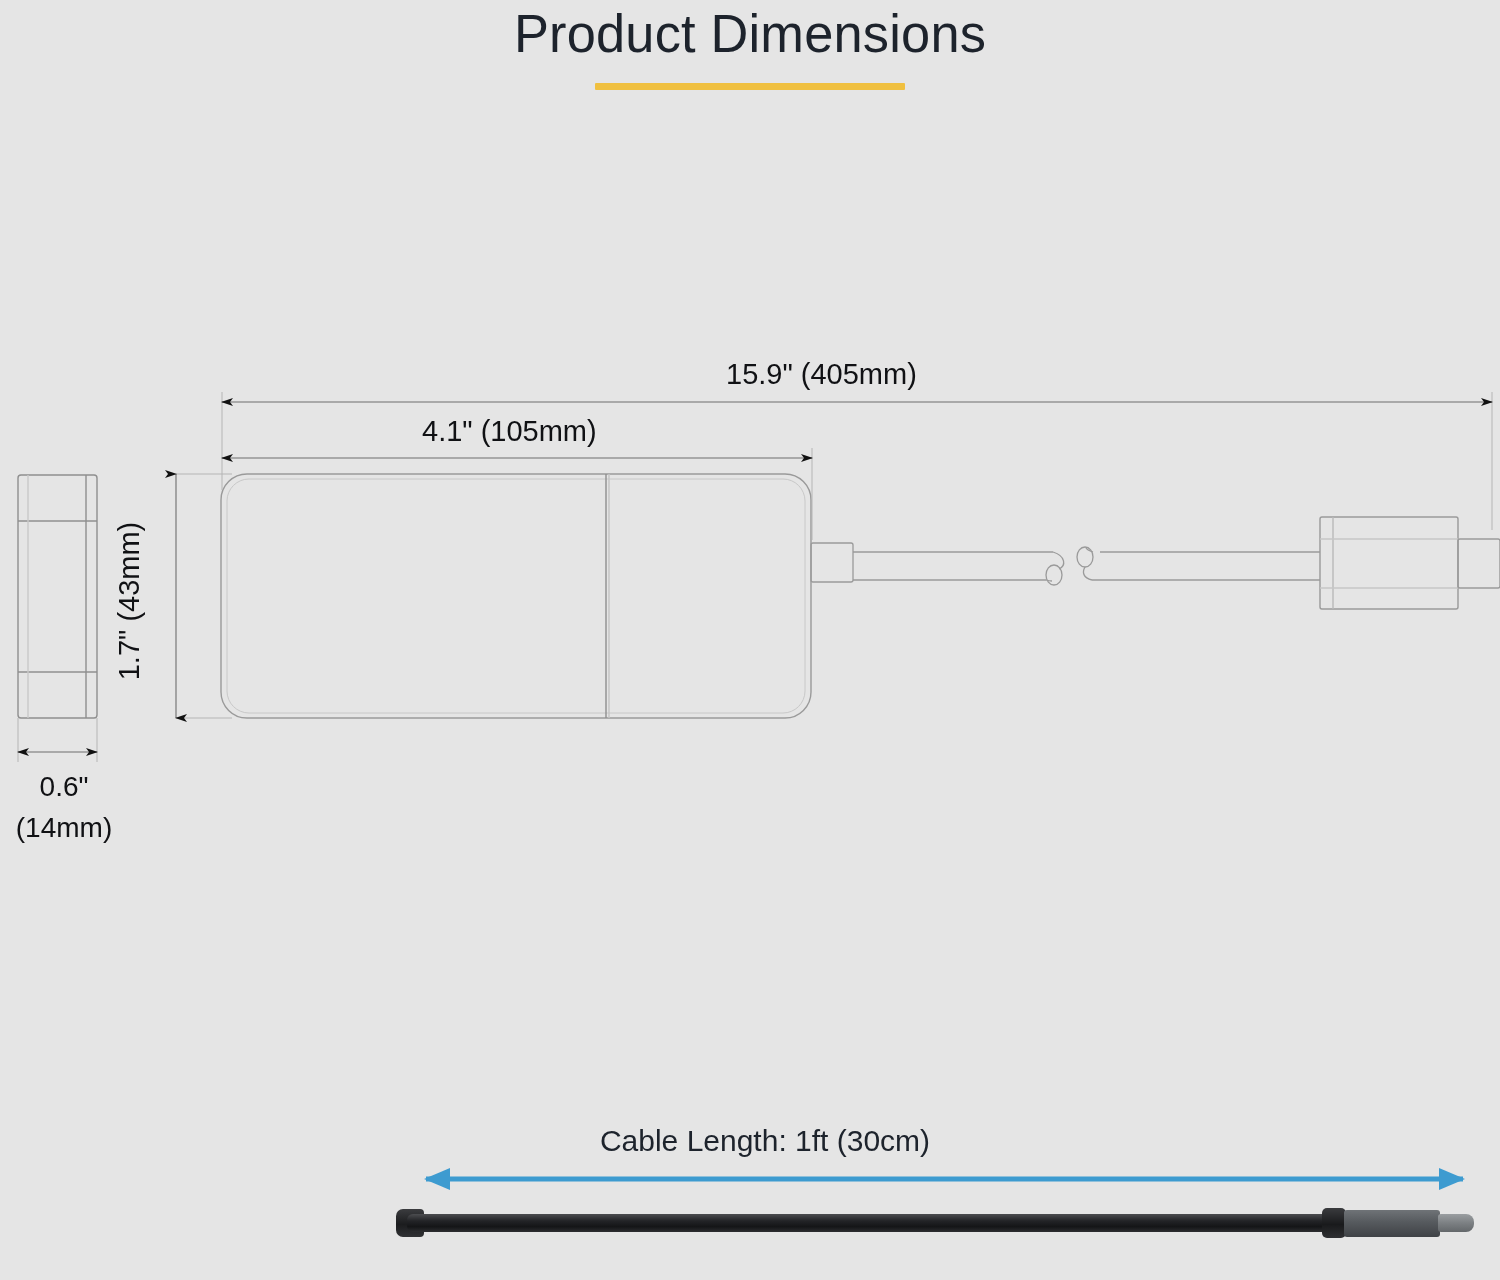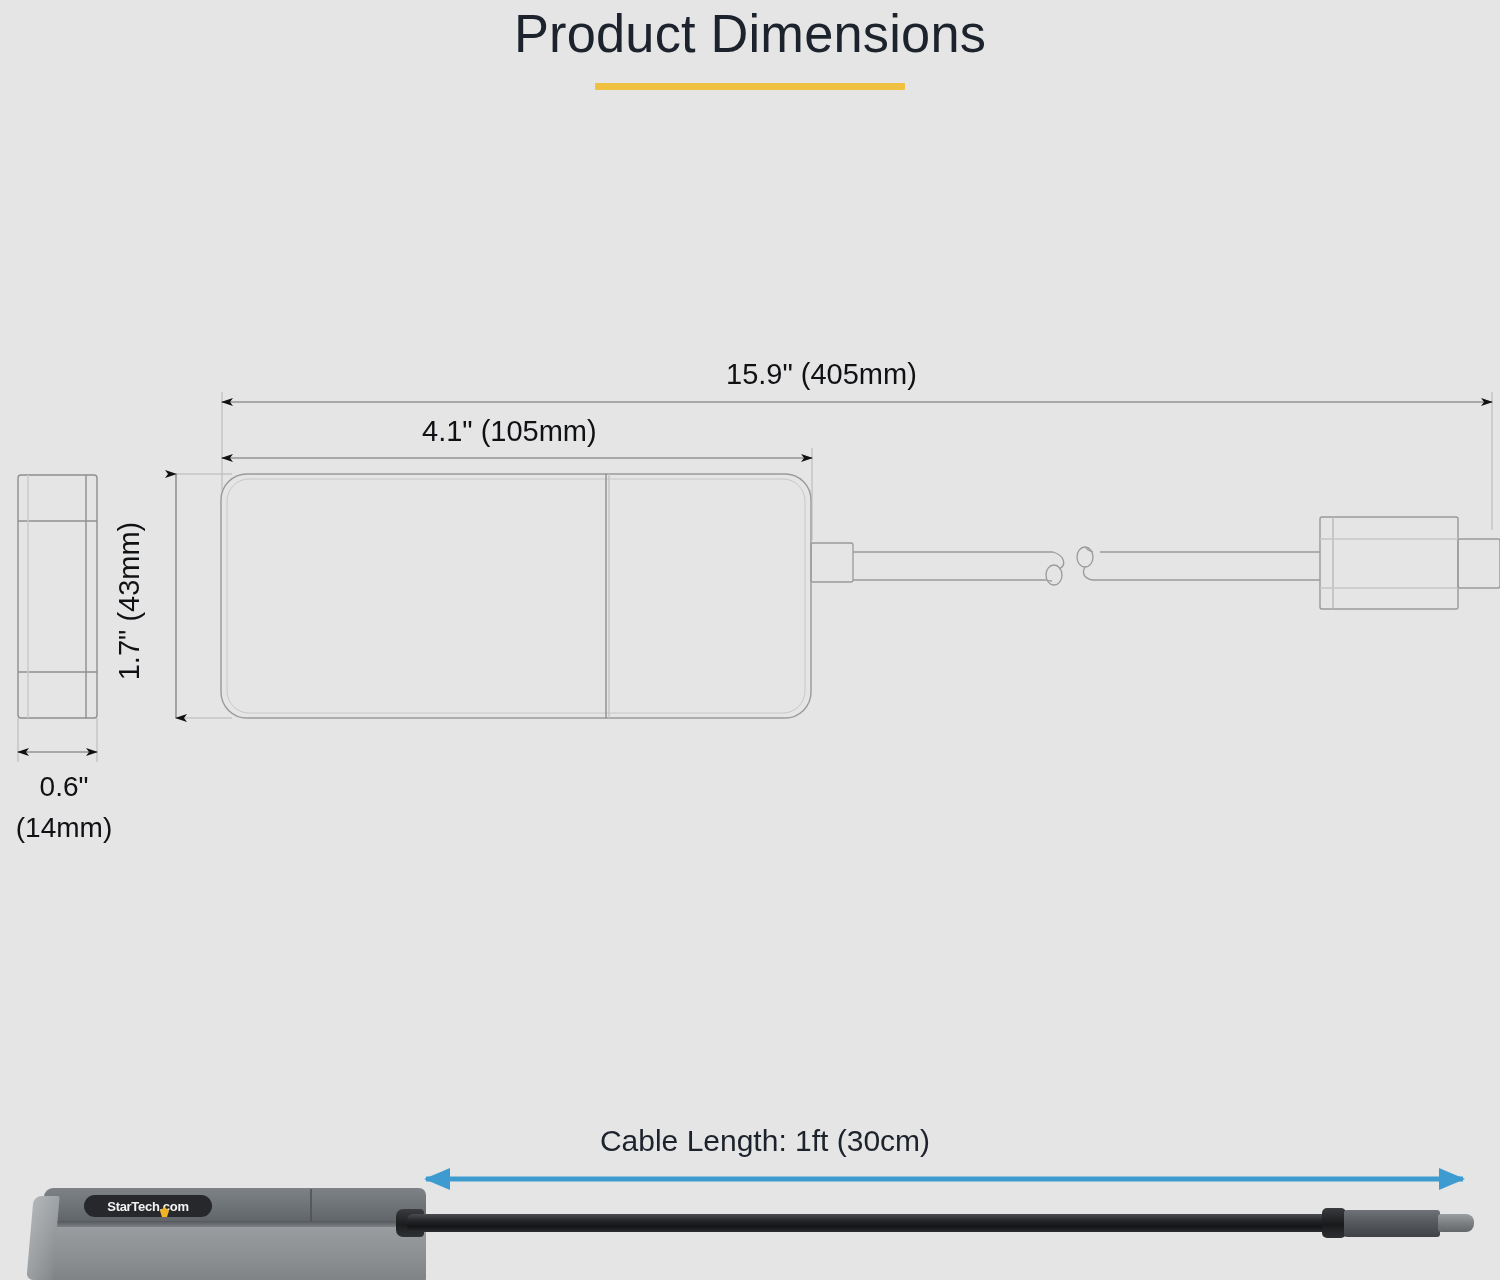--- a/index.html
+++ b/index.html
@@ -346,38 +346,20 @@
       <marker id="cArrR" markerWidth="26" markerHeight="22" refX="24" refY="11" orient="auto" markerUnits="userSpaceOnUse">
         <path d="M0,0 L26,11 L0,22 Z" fill="#3d9bd0"></path>
       </marker>
       <marker id="cArrL" markerWidth="26" markerHeight="22" refX="2" refY="11" orient="auto" markerUnits="userSpaceOnUse">
         <path d="M26,0 L0,11 L26,22 Z" fill="#3d9bd0"></path>
       </marker>
     </defs>
     <line x1="426" y1="29" x2="1463" y2="29" stroke="#3d9bd0" stroke-width="5" marker-start="url(#cArrL)" marker-end="url(#cArrR)"></line>
   </svg>
 
-  <div id="product-photo">
-    <div class="photo-body">
-      <div class="hub-top">
-        <div class="hub-seam"></div>
-        <div class="logo-pill">
-          <span class="logo-text">StarTech.com</span>
-          <span class="logo-accent"></span>
-        </div>
-      </div>
-      <div class="hub-bevel"></div>
-      <div class="hub-front">
-        
-        
-        
-      </div>
-      <div class="hub-leftcap"></div>
-    </div>
-  </div>
 
   <div class="cable-boot"></div>
   <div class="photo-cable"></div>
   <div class="usbc-boot"></div>
   <div class="usbc-shell"></div>
   <div class="usbc-tip"></div>
 
 </div>
 
 </body></html>

